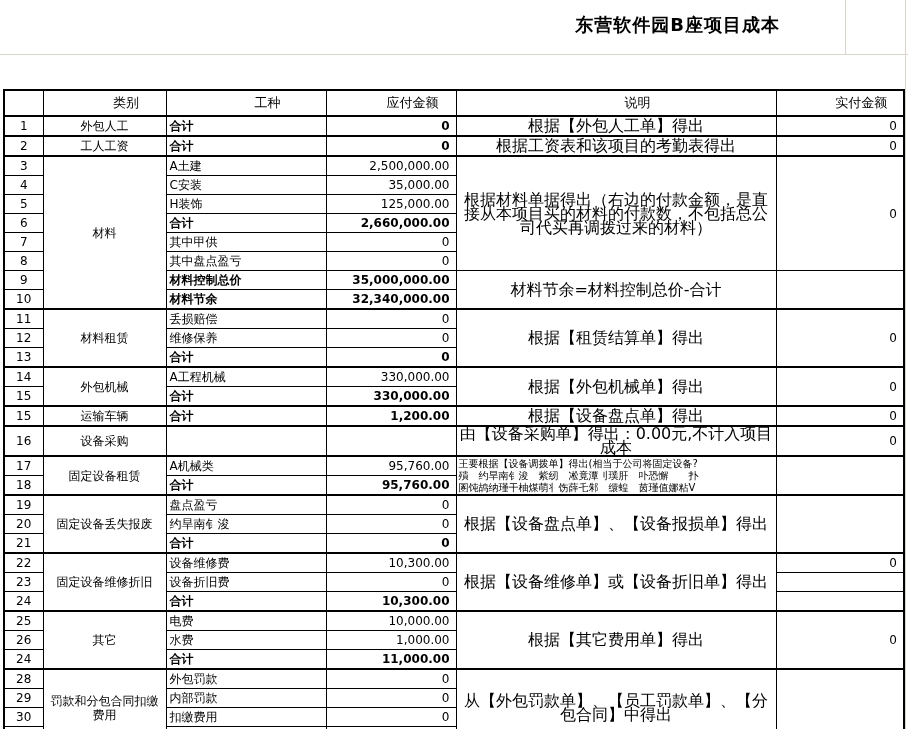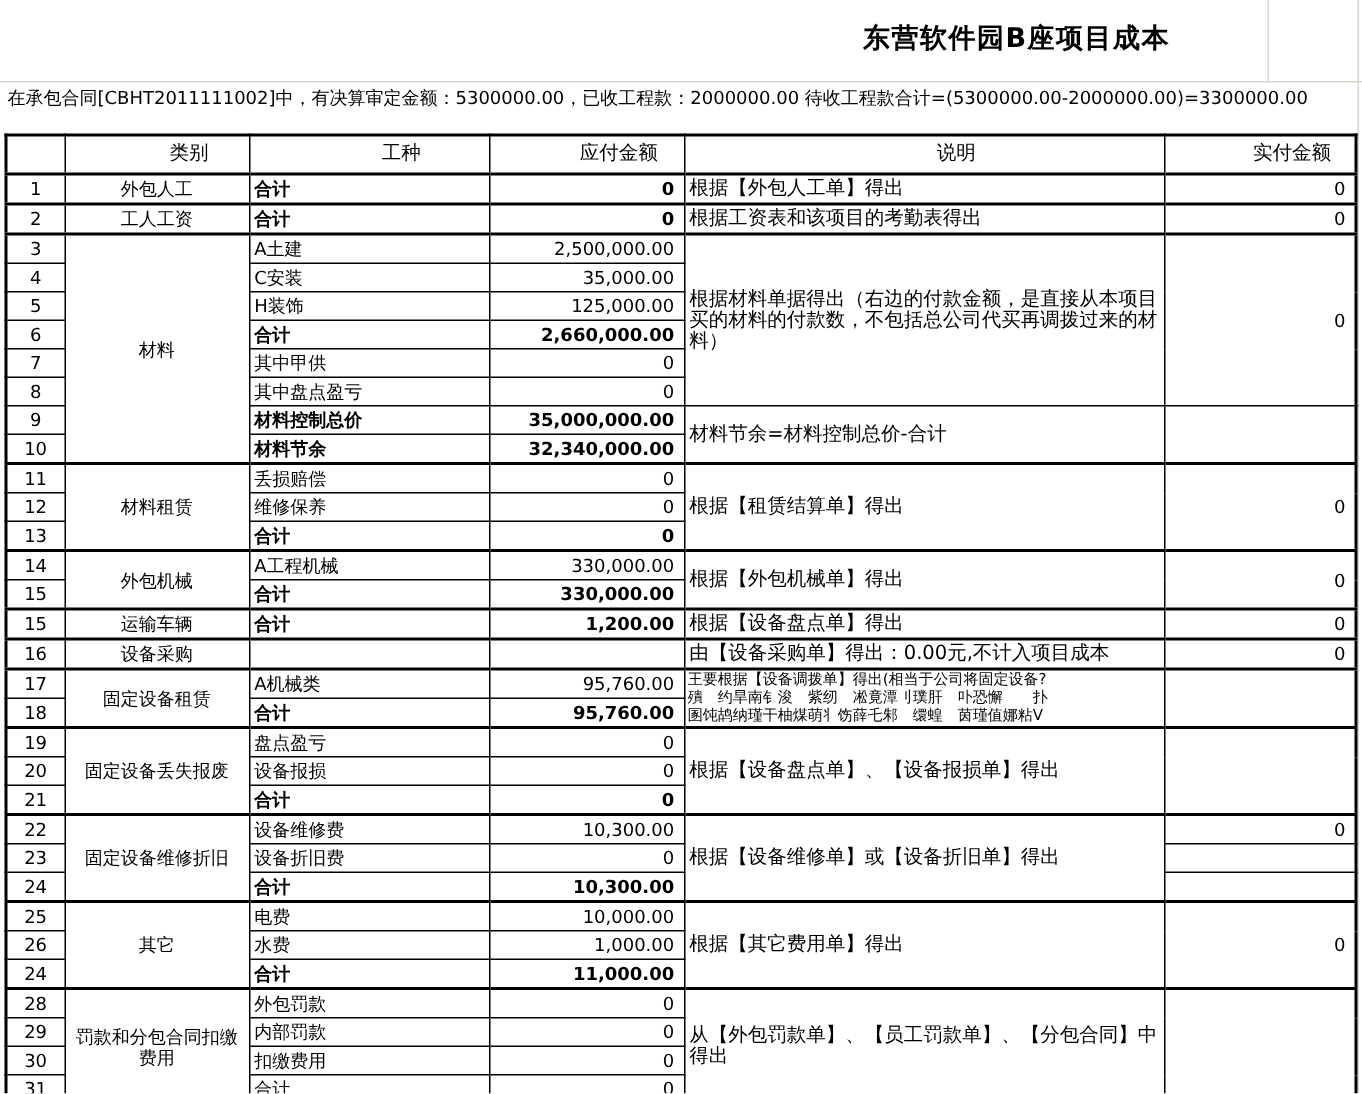--- a/index.html
+++ b/index.html
@@ -17,35 +17,34 @@
   col.c-no{width:39px}col.c-cat{width:123px}col.c-wk{width:160px}
   col.c-amt{width:130px}col.c-desc{width:320px}col.c-paid{width:128px}
   td{border:1px solid #000;height:18px;padding:0 3px;font-size:12px;line-height:14px;
      overflow:hidden;white-space:nowrap;vertical-align:middle;}
   tr.hdr td{height:24px;text-align:center;font-size:13px;border-bottom-width:2px;padding-left:46px;}
   tr.grp td{border-top-width:2px;}
   td.c{text-align:center;}
   td.r{text-align:right;padding-right:6px;}
   td.b{font-weight:bold;}
   td.wrap{white-space:normal;}
-  td.desc{white-space:normal;line-height:14px;font-size:13px;}
+  td.desc{white-space:normal;line-height:14px;font-size:16px;text-align:center;}
   td.small{white-space:pre-line;font-size:10px;line-height:12px;padding:0 2px;margin-top:11px;}
 </style>
 </head>
 <body>
 
 <div id="screen">
   <div class="grid-h"></div>
   <div class="grid-v"></div>
   <div class="grid-v2"></div>
 
   <div class="title">东营软件园B座项目成本</div>
 
   <div class="summary">
-    <div>在承包合同[CBHT2011111002]中，有决算审定金额：5300000.00，已收工程款：2000000.00 待收工程款合计=(5300000.00-2000000.00)=3300000.00</div>
   </div>
 
   <table>
     <colgroup>
       <col class="c-no">
         <col class="c-cat">
         <col class="c-wk">
         <col class="c-amt">
         <col class="c-desc">
         <col class="c-paid">
@@ -194,21 +193,21 @@
     <tr class="grp">
       <td class="c">19</td>
       <td class="c wrap" rowspan="3">固定设备丢失报废</td>
       <td>盘点盈亏</td>
       <td class="r">0</td>
       <td class="desc" rowspan="3">根据【设备盘点单】、【设备报损单】得出</td>
       <td class="r" rowspan="3"></td>
     </tr>
     <tr>
       <td class="c">20</td>
-      <td>设备报损</td>
+      <td>约旱南钅浚</td>
       <td class="r">0</td>
     </tr>
     <tr>
       <td class="c">21</td>
       <td class="b">合计</td>
       <td class="r b">0</td>
     </tr>
 
     <tr class="grp">
       <td class="c">22</td>

